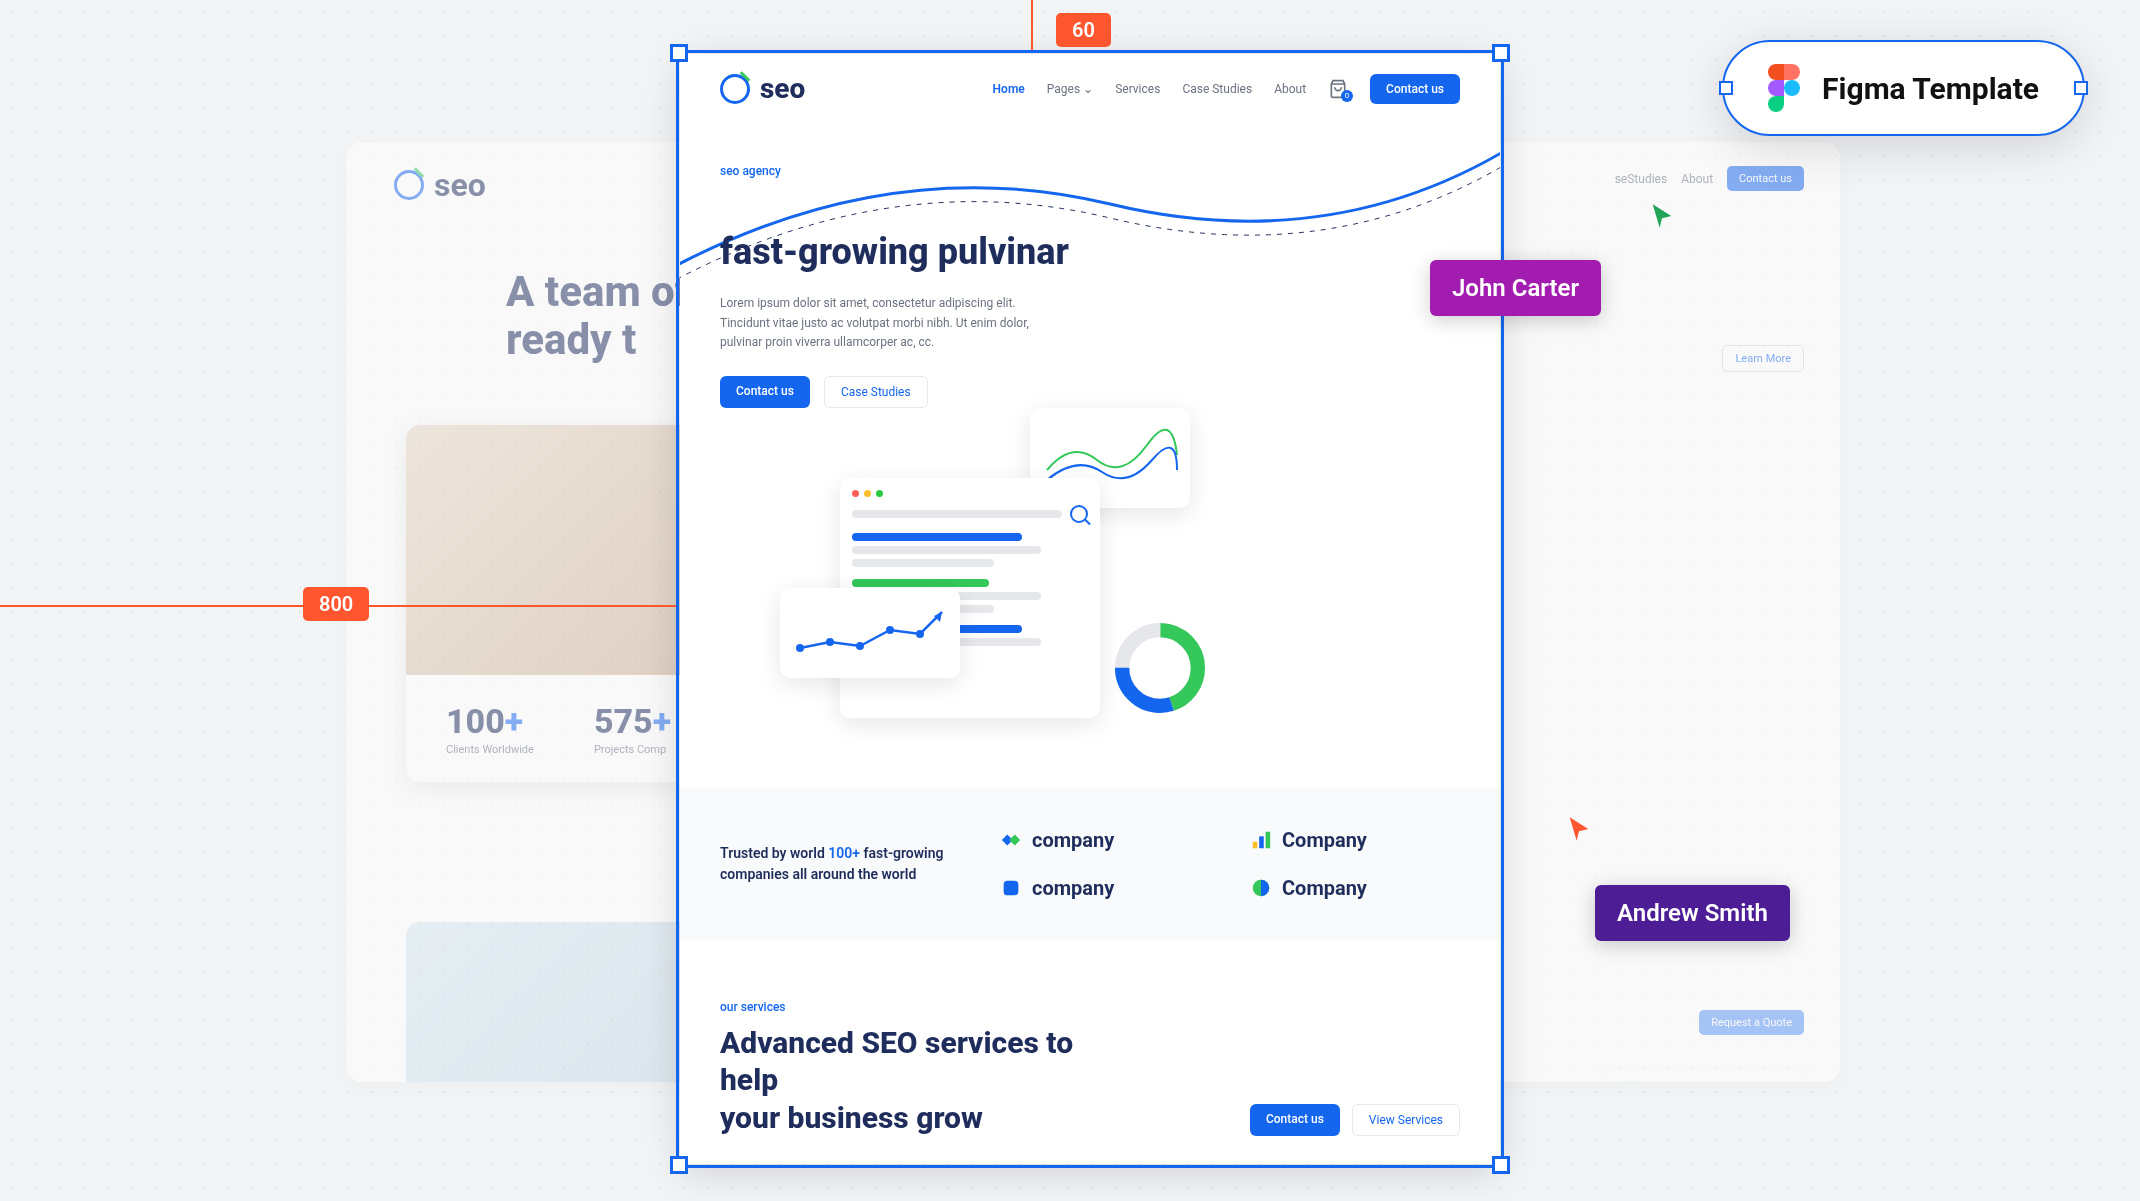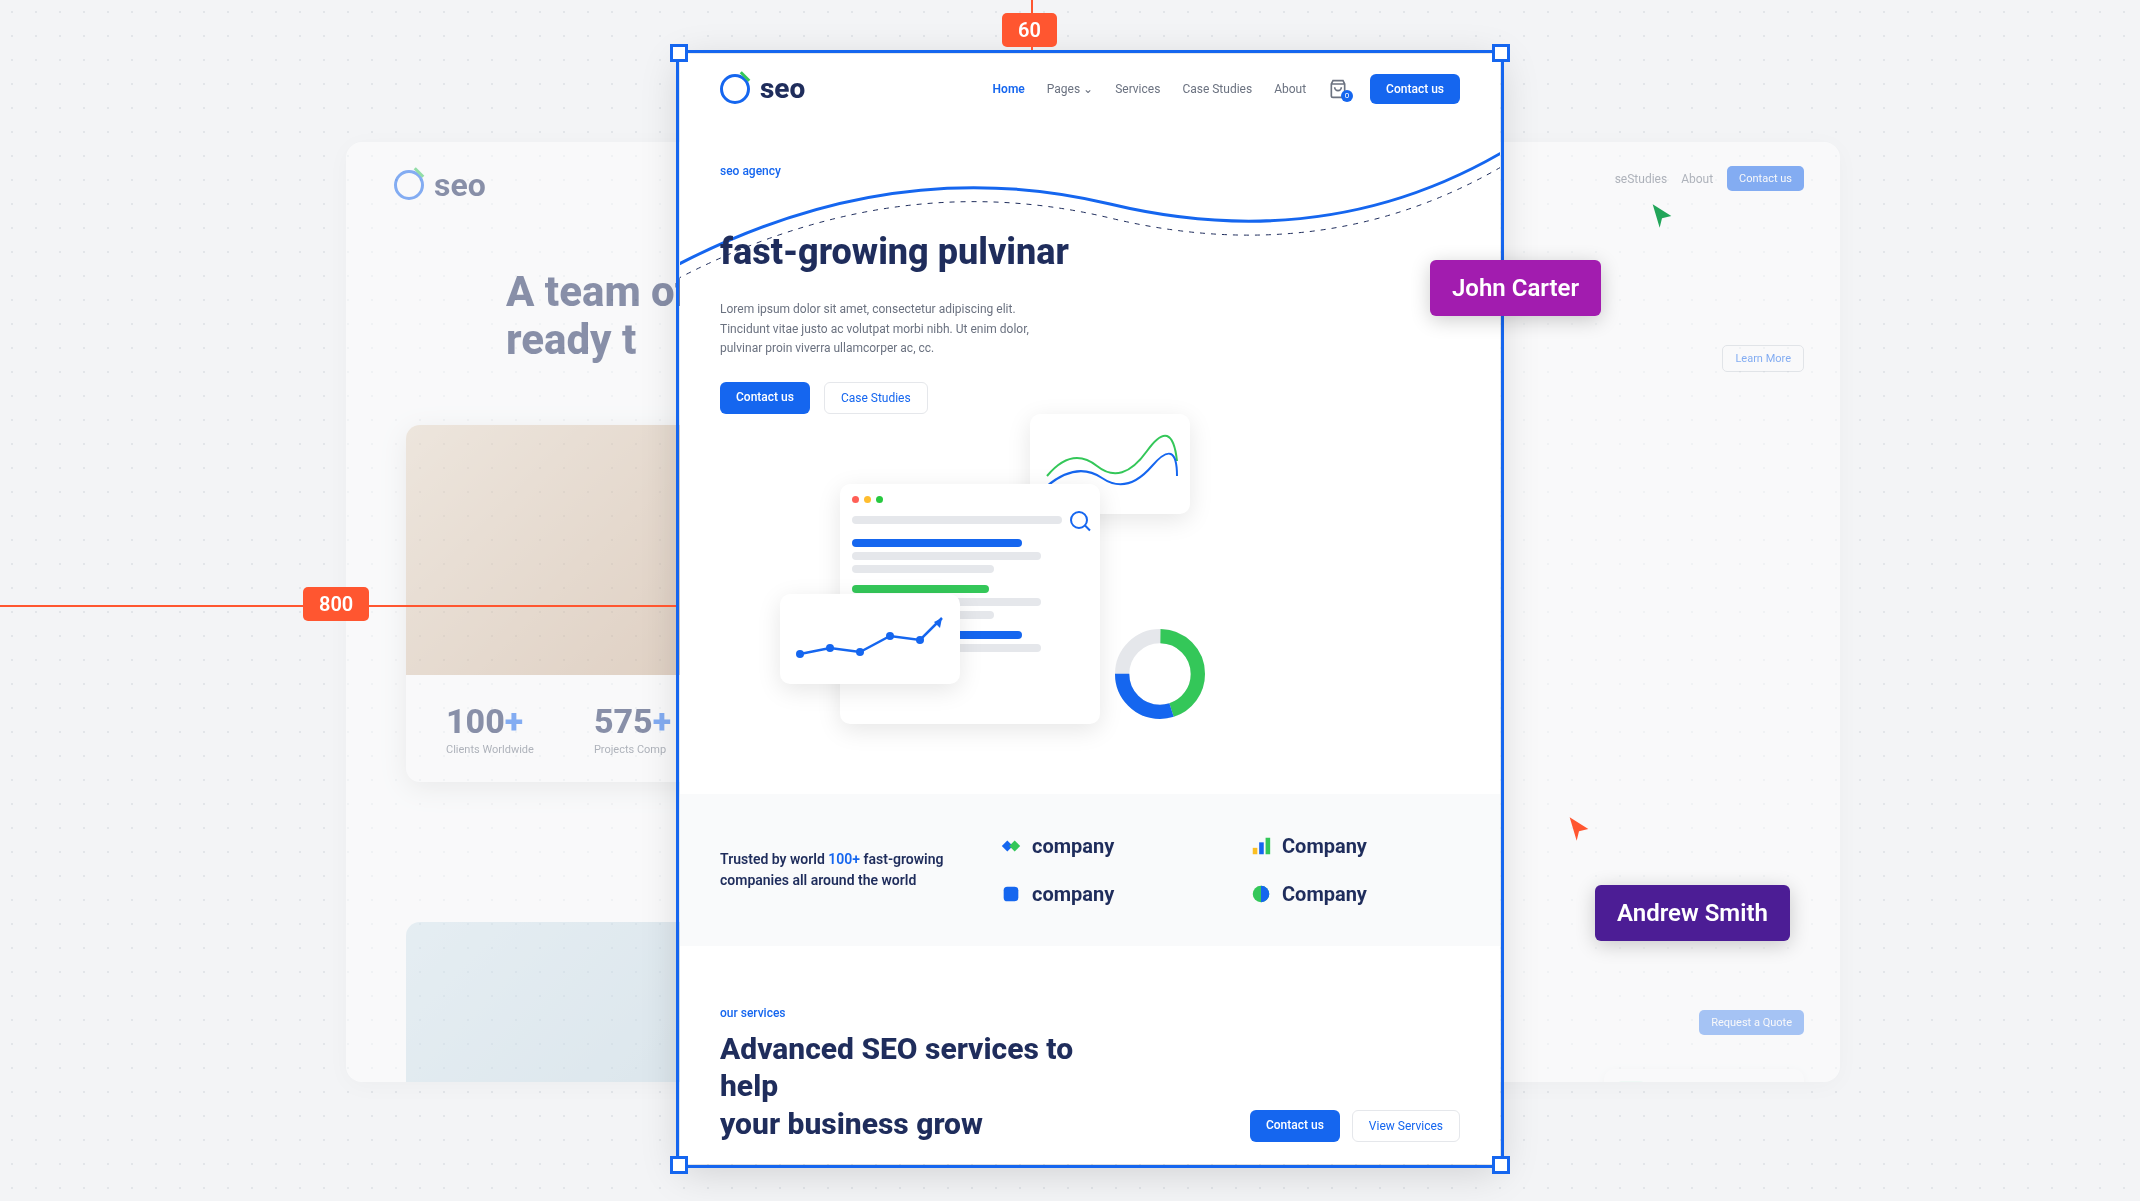--- a/index.html
+++ b/index.html
@@ -52,21 +52,21 @@
 .f-nav{display:flex;gap:22px;margin-left:auto;font-size:12px;color:#6b7280;align-items:center}
 .f-nav .active{color:#1566ef;font-weight:600}
 .cart-icon{width:20px;height:20px;position:relative;color:#6b7280}
 .cart-badge{position:absolute;right:-5px;bottom:-3px;width:12px;height:12px;background:#1566ef;color:#fff;border-radius:50%;font-size:8px;display:flex;align-items:center;justify-content:center}
 .btn-primary{background:#1566ef;color:#fff;padding:8px 16px;border-radius:6px;font-size:12px;font-weight:500}
 
 
 .f-hero{padding:40px 40px 60px;position:relative}
 .eyebrow{font-size:12px;color:#1566ef;font-weight:500;margin-bottom:10px}
 .f-hero h1{font-size:36px;font-weight:800;color:#1f2d5c;line-height:1.2;max-width:400px}
-.f-hero p{font-size:12px;color:#6b7280;margin-top:26px;max-width:310px;line-height:1.6}
+.f-hero p{font-size:12px;color:#6b7280;margin-top:20px;max-width:310px;line-height:1.6}
 .hero-btns{display:flex;gap:14px;margin-top:24px}
 .btn-outline{border:1px solid #e5e7eb;color:#1566ef;padding:8px 16px;border-radius:6px;font-size:12px;background:#fff}
 
 
 .hero-ill{position:absolute;right:-20px;top:10px;width:480px;height:320px}
 .panel{position:absolute;background:#fff;border-radius:10px;box-shadow:0 6px 24px rgba(0,0,0,.1);padding:12px}
 .panel-main{width:260px;height:240px;left:100px;top:60px}
 .dots{display:flex;gap:5px;margin-bottom:8px}
 .dots span{width:7px;height:7px;border-radius:50%}
 .d-r{background:#ff5f56}.d-y{background:#ffbd2e}.d-g{background:#27c93f}
@@ -100,21 +100,21 @@
 
 .services{padding:60px 40px}
 .svc-head{display:flex;align-items:flex-end;justify-content:space-between;margin-bottom:32px}
 .svc-head h2{font-size:30px;font-weight:800;color:#1f2d5c;max-width:380px;line-height:1.25}
 .svc-btns{display:flex;gap:12px}
 .svc-grid{display:grid;grid-template-columns:1fr 1fr;gap:24px}
 .svc-card{border:1px solid #eef0f4;border-radius:12px;padding:24px;display:flex;gap:18px}
 
 
 .meas{position:absolute;background:#ff5630;color:#fff;font-size:20px;font-weight:600;padding:5px 16px;border-radius:5px}
-.meas-top{left:1002px;top:13px}
+.meas-top{left:1056px;top:13px}
 .meas-left{left:303px;top:587px}
 .guide-line-v{position:absolute;width:2px;background:#ff5630}
 .gv-top{left:1031px;top:0;height:50px}
 .guide-line-h{position:absolute;height:2px;background:#ff5630}
 .gh-left{left:0;top:605px;width:676px}
 
 
 .cursor{position:absolute}
 .cursor-tag{color:#fff;font-size:24px;font-weight:600;padding:14px 22px;border-radius:6px;box-shadow:0 4px 20px rgba(0,0,0,.2)}
 .cursor-ptr{width:28px;height:28px;position:absolute}
@@ -369,14 +369,24 @@
       </svg>
     <div class="cursor-tag">John Carter</div>
   </div>
   <div class="cursor c-orange">
     <svg class="cursor-ptr" viewBox="0 0 24 24">
         <path d="M4,2 L20,12 L12,14 L10,22z"></path>
       </svg>
     <div class="cursor-tag">Andrew Smith</div>
   </div>
 
+  <div class="figma-pill">
+    <svg class="figma-logo" viewBox="0 0 38 57">
+      <path d="M19 0H9.5A9.5 9.5 0 000 9.5 9.5 9.5 0 009.5 19H19V0z" fill="#f24e1e"></path>
+      <path d="M19 0h9.5A9.5 9.5 0 0138 9.5 9.5 9.5 0 0128.5 19H19V0z" fill="#ff7262"></path>
+      <path d="M19 19H9.5A9.5 9.5 0 000 28.5 9.5 9.5 0 009.5 38H19V19z" fill="#a259ff"></path>
+      <circle cx="28.5" cy="28.5" r="9.5" fill="#1abcfe"></circle>
+      <path d="M19 38H9.5A9.5 9.5 0 000 47.5 9.5 9.5 0 009.5 57 9.5 9.5 0 0019 47.5V38z" fill="#0acf83"></path>
+    </svg>
+    <span class="figma-pill-text">Figma Template</span>
+  </div>
 
 </div>
 
 </body></html>

